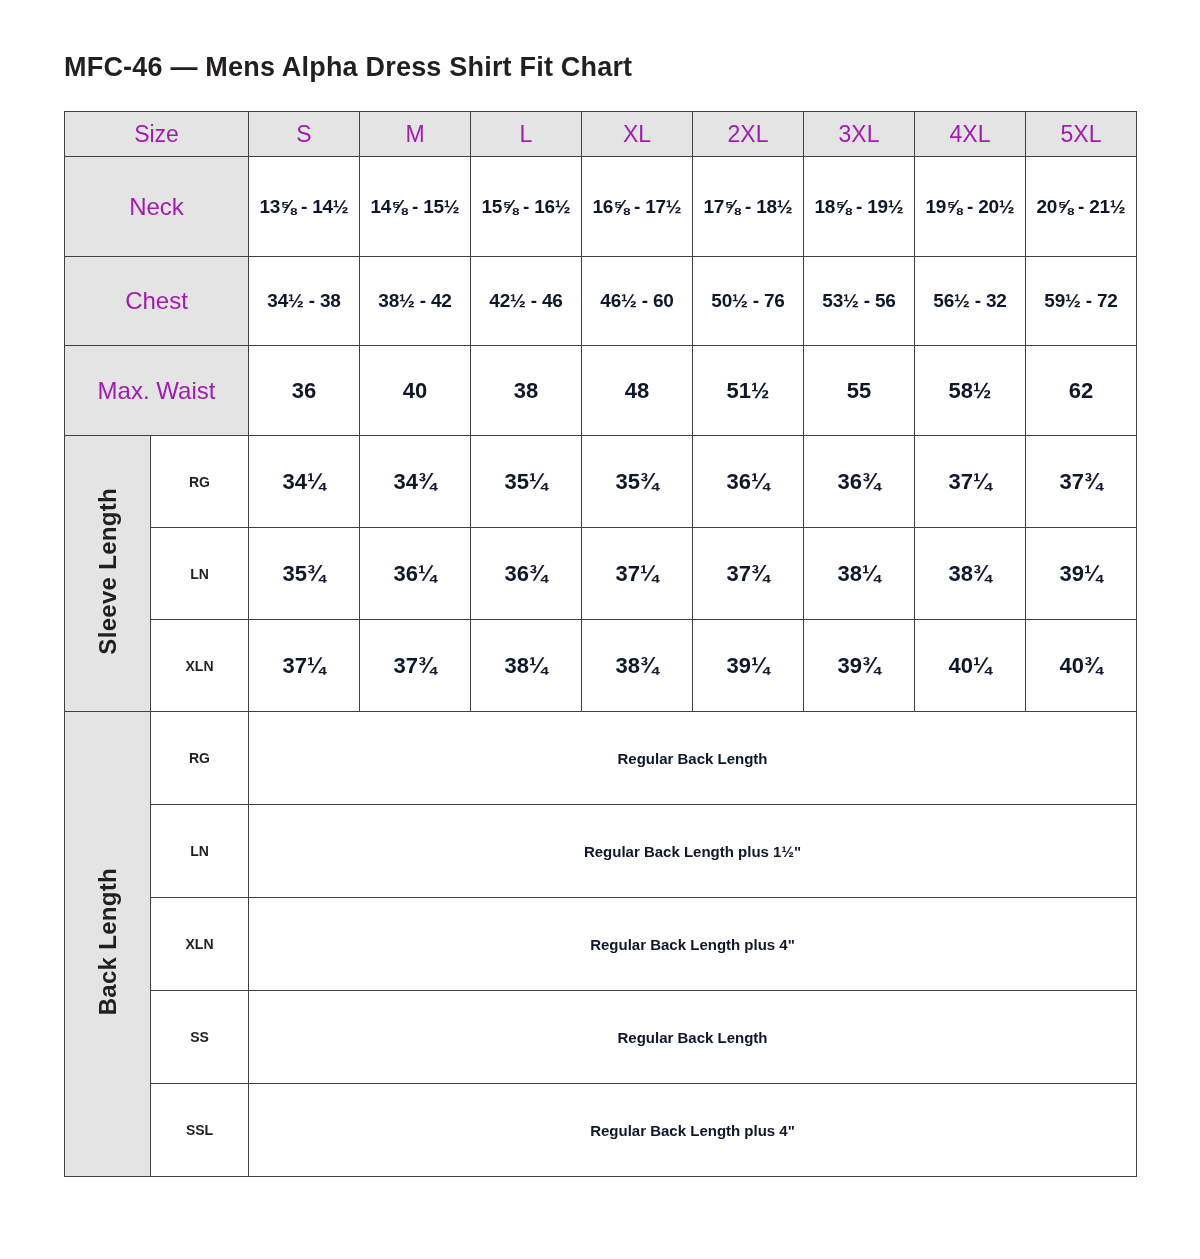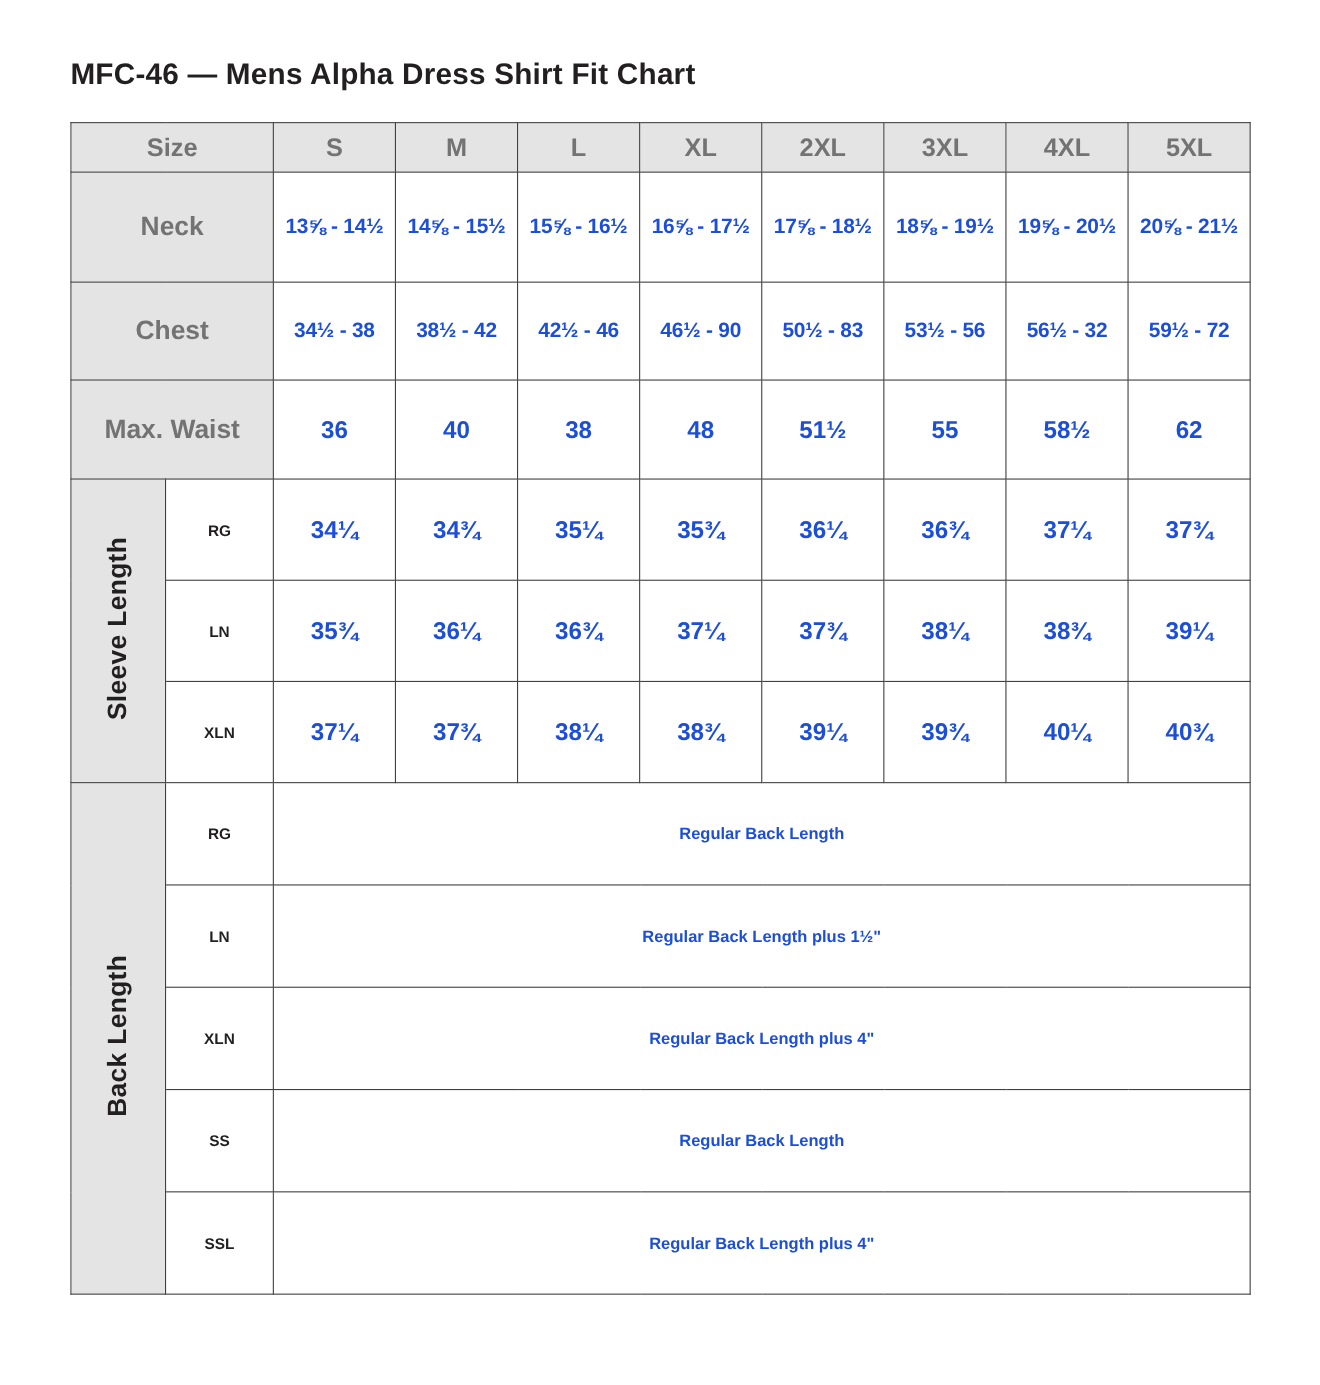--- a/index.html
+++ b/index.html
@@ -32,22 +32,22 @@
     border: 1.5px solid #414042;
     text-align: center;
     vertical-align: middle;
     padding: 0 2px;
     overflow: hidden;
   }
   
   .hdr {
     background: #e4e4e4;
     font-size: 24px;
-    font-weight: 700;
-    color: #737373;
+    font-weight: 400;
+    color: #a21caf;
   }
   .row-size .hdr { font-size: 23px; }
   
   .vlabel {
     background: #e4e4e4;
     width: 86px;
   }
   .vtext {
     display: inline-block;
     writing-mode: vertical-rl;
@@ -61,21 +61,21 @@
   .sub {
     background: #ffffff;
     font-size: 14px;
     font-weight: 700;
   }
   
   .val {
     background: #ffffff;
     font-size: 22px;
     font-weight: 700;
-    color: #1d4ed8;
+    color: #0f172a;
     white-space: nowrap;
   }
   .val.range { font-size: 19px; letter-spacing: -0.2px; }
   .val.spanned { font-size: 15px; }
   
   tr.row-size   { height: 45px; }
   tr.row-neck   { height: 100px; }
   tr.row-chest  { height: 89px; padding-left: 30px; }
   tr.row-waist  { height: 90px; }
   tr.row-sleeve { height: 92px; }
@@ -125,22 +125,22 @@
       <td class="val range">18⅝ - 19½</td>
       <td class="val range">19⅝ - 20½</td>
       <td class="val range">20⅝ - 21½</td>
     </tr>
 
     <tr class="row-chest">
       <th class="hdr" colspan="2">Chest</th>
       <td class="val range">34½ - 38</td>
       <td class="val range">38½ - 42</td>
       <td class="val range">42½ - 46</td>
-      <td class="val range">46½ - 90</td>
-      <td class="val range">50½ - 83</td>
+      <td class="val range">46½ - 60</td>
+      <td class="val range">50½ - 76</td>
       <td class="val range">53½ - 56</td>
       <td class="val range">56½ - 32</td>
       <td class="val range">59½ - 72</td>
     </tr>
 
     <tr class="row-waist">
       <th class="hdr" colspan="2">Max. Waist</th>
       <td class="val">36</td>
       <td class="val">40</td>
       <td class="val">38</td>

